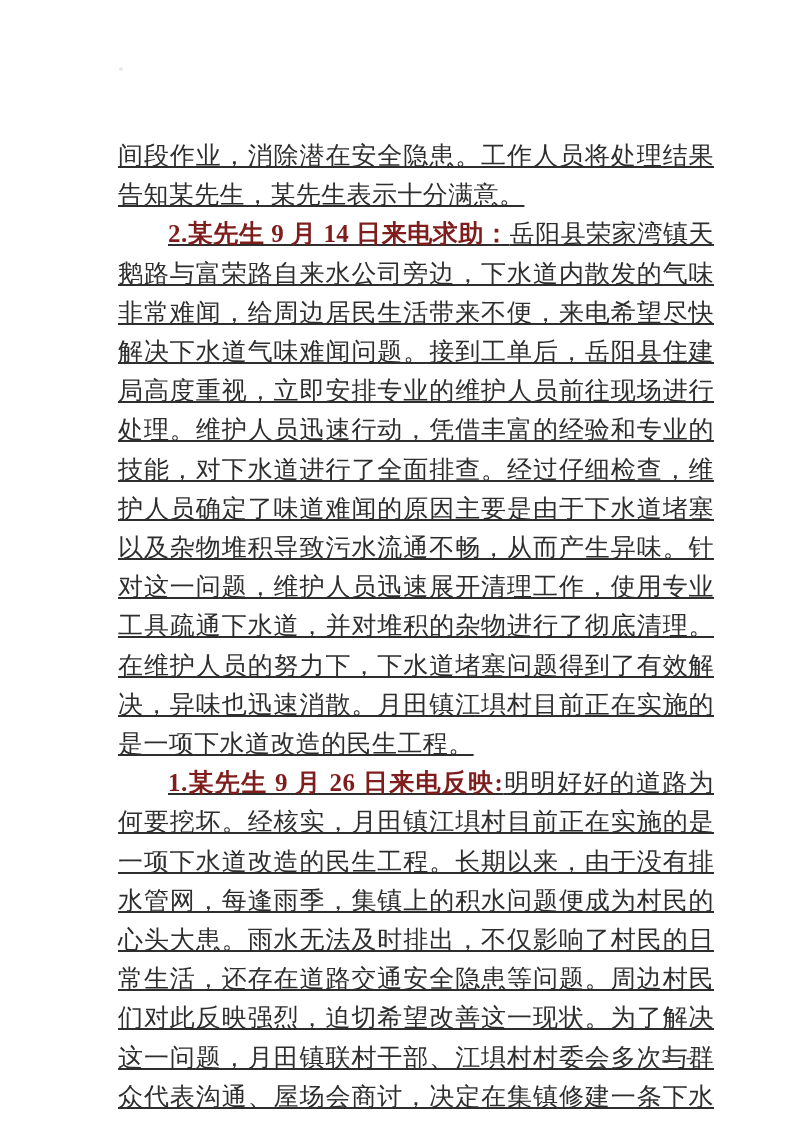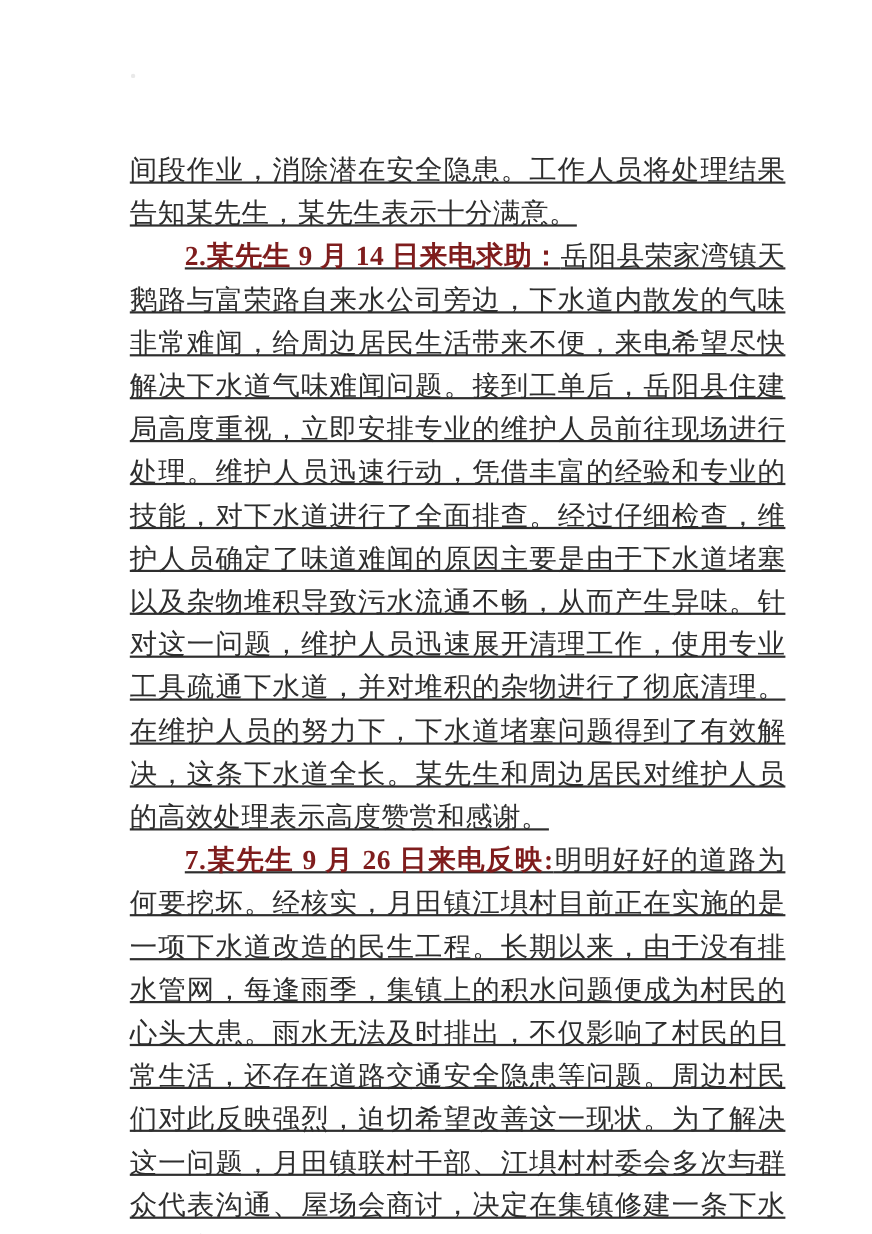--- a/index.html
+++ b/index.html
@@ -62,21 +62,21 @@
 <body>
 
 <div class="page">
 
   <div class="scan-speck"></div>
 
   <div class="text-block">
 
     <p class="para"><span>间段作业，消除潜在安全隐患。工作人员将处理结果告知某先生，某先生表示十分满意。</span></p>
 
-    <p class="para indent"><span class="para-lead">2.某先生 9 月 14 日来电求助：</span><span>岳阳县荣家湾镇天鹅路与富荣路自来水公司旁边，下水道内散发的气味非常难闻，给周边居民生活带来不便，来电希望尽快解决下水道气味难闻问题。接到工单后，岳阳县住建局高度重视，立即安排专业的维护人员前往现场进行处理。维护人员迅速行动，凭借丰富的经验和专业的技能，对下水道进行了全面排查。经过仔细检查，维护人员确定了味道难闻的原因主要是由于下水道堵塞以及杂物堆积导致污水流通不畅，从而产生异味。针对这一问题，维护人员迅速展开清理工作，使用专业工具疏通下水道，并对堆积的杂物进行了彻底清理。在维护人员的努力下，下水道堵塞问题得到了有效解决，这条下水道全长。某先生和周边居民对维护人员的高效处理表示高度赞赏和感谢。</span></p>
+    <p class="para indent"><span class="para-lead">2.某先生 9 月 14 日来电求助：</span><span>岳阳县荣家湾镇天鹅路与富荣路自来水公司旁边，下水道内散发的气味非常难闻，给周边居民生活带来不便，来电希望尽快解决下水道气味难闻问题。接到工单后，岳阳县住建局高度重视，立即安排专业的维护人员前往现场进行处理。维护人员迅速行动，凭借丰富的经验和专业的技能，对下水道进行了全面排查。经过仔细检查，维护人员确定了味道难闻的原因主要是由于下水道堵塞以及杂物堆积导致污水流通不畅，从而产生异味。针对这一问题，维护人员迅速展开清理工作，使用专业工具疏通下水道，并对堆积的杂物进行了彻底清理。在维护人员的努力下，下水道堵塞问题得到了有效解决，异味也迅速消散。月田镇江埧村目前正在实施的是一项下水道改造的民生工程。</span></p>
 
-    <p class="para indent"><span class="para-lead">7.某先生 9 月 26 日来电反映:</span><span>明明好好的道路为何要挖坏。经核实，月田镇江埧村目前正在实施的是一项下水道改造的民生工程。长期以来，由于没有排水管网，每逢雨季，集镇上的积水问题便成为村民的心头大患。雨水无法及时排出，不仅影响了村民的日常生活，还存在道路交通安全隐患等问题。周边村民们对此反映强烈，迫切希望改善这一现状。为了解决这一问题，月田镇联村干部、江埧村村委会多次与群众代表沟通、屋场会商讨，决定在集镇修建一条下水道。这条下水道全长 177 米，建后成不</span></p>
+    <p class="para indent"><span class="para-lead">1.某先生 9 月 26 日来电反映:</span><span>明明好好的道路为何要挖坏。经核实，月田镇江埧村目前正在实施的是一项下水道改造的民生工程。长期以来，由于没有排水管网，每逢雨季，集镇上的积水问题便成为村民的心头大患。雨水无法及时排出，不仅影响了村民的日常生活，还存在道路交通安全隐患等问题。周边村民们对此反映强烈，迫切希望改善这一现状。为了解决这一问题，月田镇联村干部、江埧村村委会多次与群众代表沟通、屋场会商讨，决定在集镇修建一条下水道。这条下水道全长 177 米，建后成不</span></p>
 
   </div>
 
   <div class="page-number">- 3 -</div>
 
 </div>
 
 </body></html>

